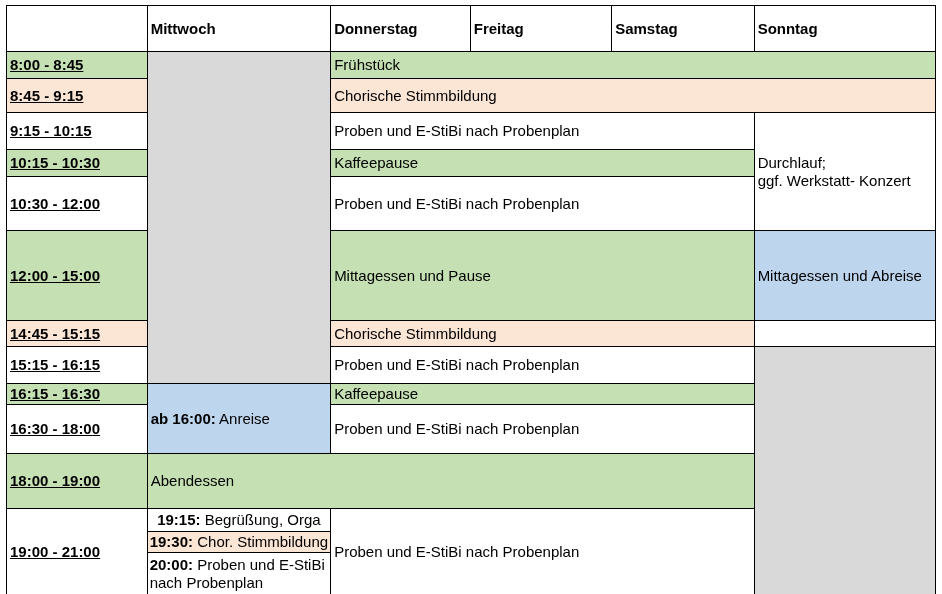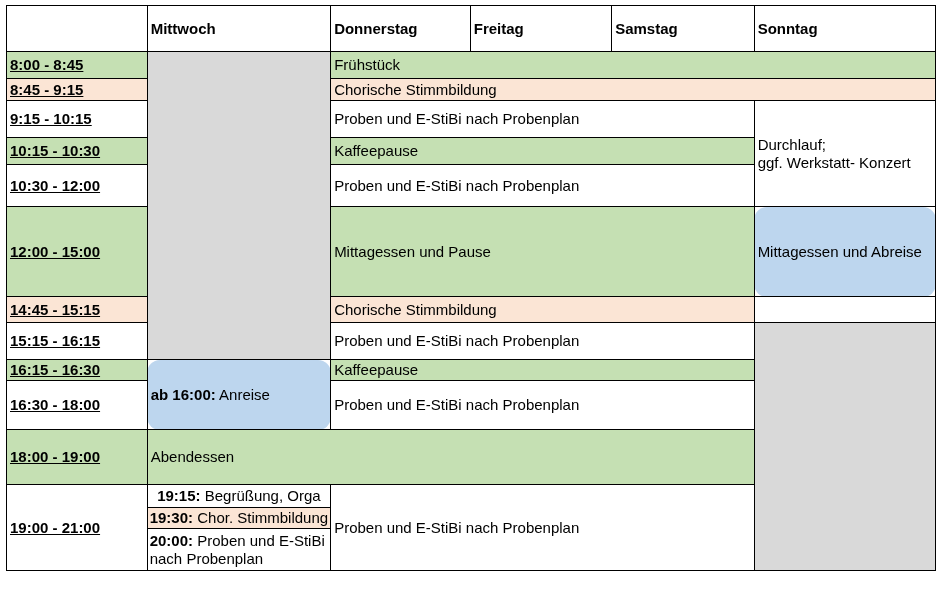--- a/index.html
+++ b/index.html
@@ -28,21 +28,21 @@
     vertical-align:middle;
     padding:0 3px;
     font-size:15px;
     line-height:1.2;
     overflow:hidden;
   }
   th{font-weight:bold;}
   .time{font-weight:bold;white-space:nowrap;text-decoration:underline;}
   .green{background:var(--green);}
   .peach{background:var(--peach);}
-  .blue{background:var(--blue);border-radius:13px;}
+  .blue{background:var(--blue);}
   .gray{background:var(--gray);}
   .subcell{padding:0;margin-left:40px;}
   .subwrap{display:flex;flex-direction:column;height:85px;}
   .subrow{
     display:flex;align-items:center;justify-content:center;
     border-bottom:1px solid var(--border);
     padding:0 2px;
   }
   .sr1{height:22px;white-space:nowrap;}
   .sr2{height:20px;white-space:nowrap;}
@@ -71,40 +71,40 @@
     <th>Samstag</th>
     <th>Sonntag</th>
   </tr>
 
   <tr style="height:27px">
     <td class="time green">8:00 - 8:45</td>
     <td class="gray" rowspan="8"></td>
     <td class="green" colspan="4">Frühstück</td>
   </tr>
 
-  <tr style="height:22px">
+  <tr style="height:34px">
     <td class="time peach">8:45 - 9:15</td>
     <td class="peach" colspan="4">Chorische Stimmbildung</td>
   </tr>
 
   <tr style="height:37px">
     <td class="time">9:15 - 10:15</td>
     <td colspan="3">Proben und E-StiBi nach Probenplan</td>
     <td rowspan="3">
       <div>Durchlauf;</div>
       <div>ggf. Werkstatt- Konzert</div>
     </td>
   </tr>
 
   <tr style="height:27px">
     <td class="time green">10:15 - 10:30</td>
     <td class="green" colspan="3">Kaffeepause</td>
   </tr>
 
-  <tr style="height:42px">
+  <tr style="height:54px">
     <td class="time">10:30 - 12:00</td>
     <td colspan="3">Proben und E-StiBi nach Probenplan</td>
   </tr>
 
   <tr style="height:90px">
     <td class="time green">12:00 - 15:00</td>
     <td class="green" colspan="3">Mittagessen und Pause</td>
     <td class="blue">Mittagessen und Abreise</td>
   </tr>
 

